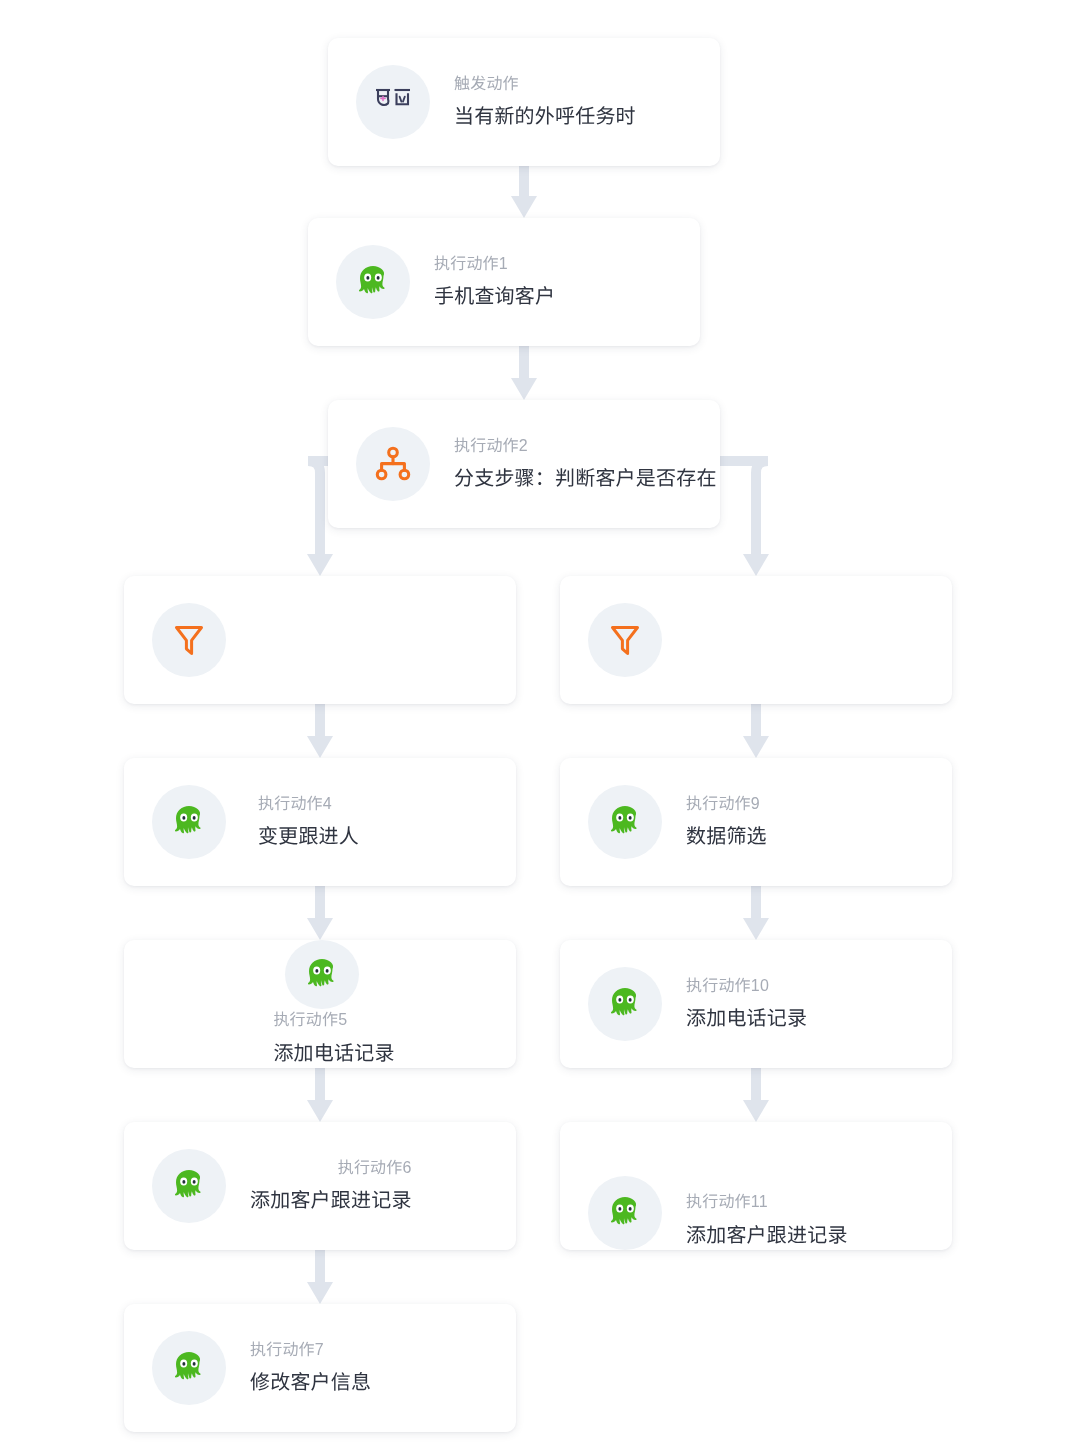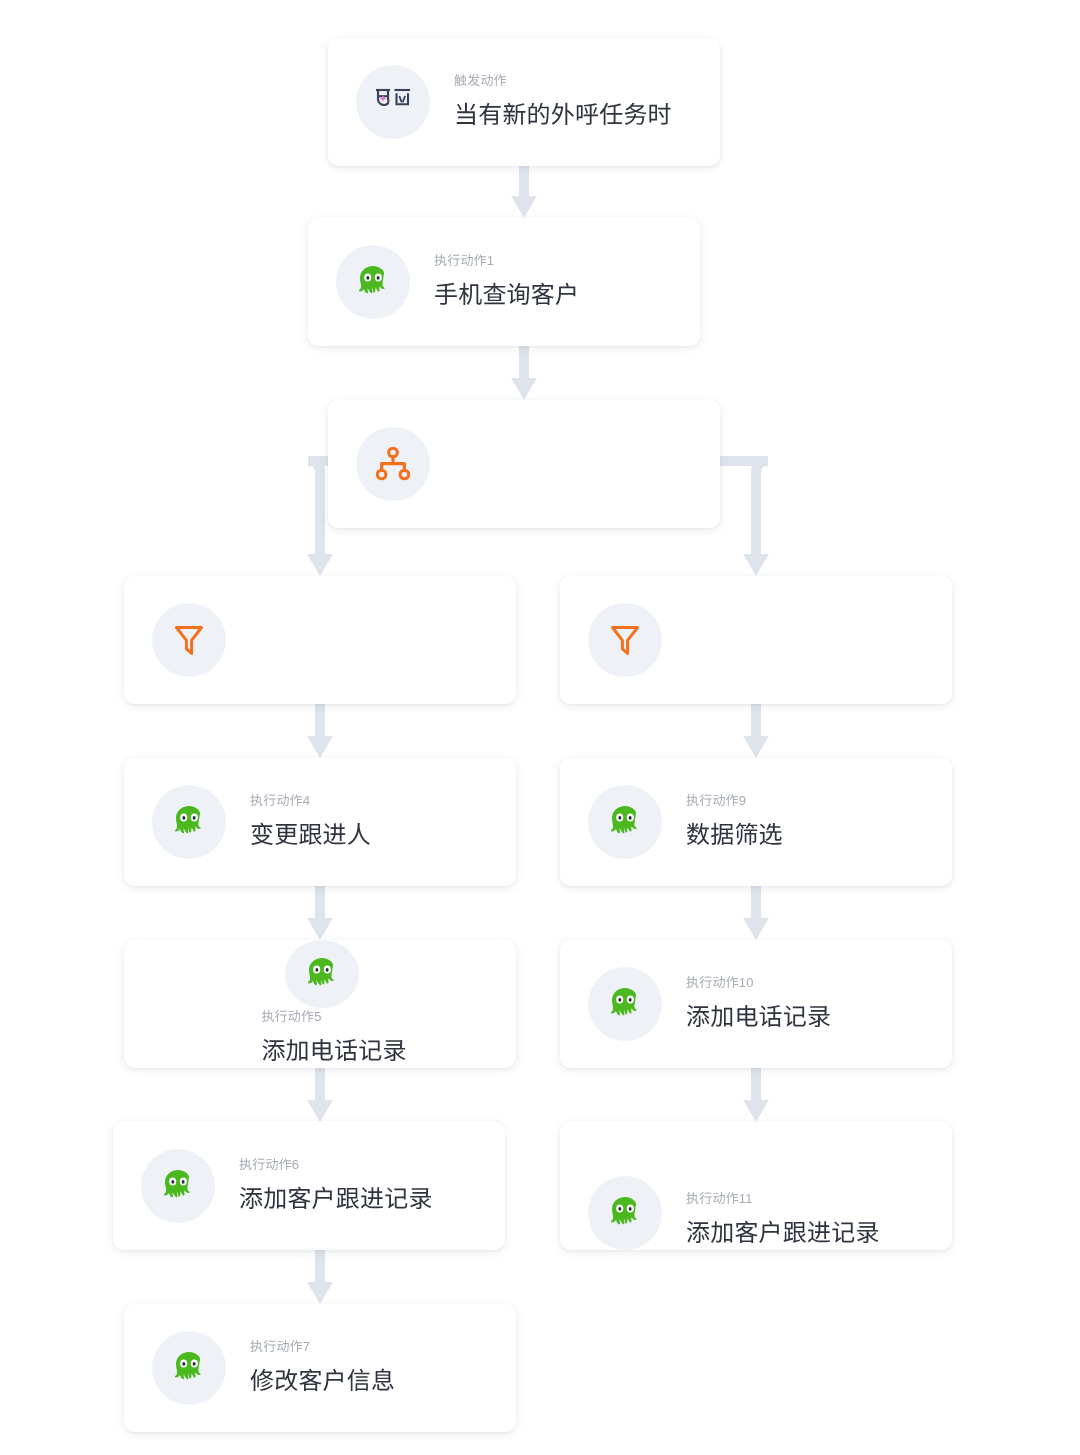--- a/index.html
+++ b/index.html
@@ -45,28 +45,28 @@
     justify-content: center;
     margin-right: 24px;
   }
   .card-text {
     display: flex;
     flex-direction: column;
     justify-content: center;
     padding-bottom: 2px;
   }
   .card-kicker {
-    font-size: 13px;
+    font-size: 16px;
     color: #a6abb5;
     line-height: 1.35;
     margin-bottom: 9px;
     letter-spacing: 0.2px;
   }
   .card-title {
-    font-size: 24px;
+    font-size: 20px;
     color: #2f3440;
     line-height: 1.3;
     letter-spacing: 0.2px;
   }
 
   
   .conn {
     position: absolute;
     pointer-events: none;
   }
@@ -190,29 +190,33 @@
           <svg width="40" height="40" viewBox="0 0 40 40">
             <g fill="none" stroke="#f4701d" stroke-width="3.1" stroke-linecap="round" stroke-linejoin="round">
               <circle cx="20" cy="8.5" r="4.3"></circle>
               <circle cx="8.6" cy="30.5" r="4.3"></circle>
               <circle cx="31.4" cy="30.5" r="4.3"></circle>
               <path d="M20 12.8 V19.6"></path>
               <path d="M8.6 26.2 V19.6 H31.4 V26.2"></path>
             </g>
           </svg>
         </div>
+        <div class="card-text">
+          <div class="card-kicker">执行动作2</div>
+          <div class="card-title">分支步骤：判断客户是否存在</div>
+        </div>
       </div>
       <div class="card" style="left: 124px; top: 576px;">
         <div class="card-icon">
           <svg width="40" height="40" viewBox="0 0 40 40">
             <path fill="none" stroke="#f4701d" stroke-width="3" stroke-linejoin="round" stroke-linecap="round" d="M7.5 7.5 H32.5 L22.6 20.4 V33.5 L17.4 28.8 V20.4 Z"></path>
           </svg>
         </div>
       </div>
-      <div class="card" style="left: 124px; top: 758px;">
+      <div class="card" style="left: 124px; top: 758px; gap: 8px;">
         <div class="card-icon">
           <svg width="40" height="40" viewBox="0 0 40 40">
             <path fill="#4cb820" d="M20 4c-7.2 0-13 5.2-13 12.2 0 3.3 1.1 5.6 1.1 8.3 0 1.6-.7 2.5-1.7 3.3-.7.6-.6 1.6.4 1.6 1.9 0 3.3-1 4.2-2.5.5 1.9 1.4 3.3 2.6 4.2.8.6 1.7-.1 1.4-1-.4-1.3-.5-2.6-.2-4 .6 2.1 1.7 3.8 3.1 4.9.8.6 1.8-.1 1.5-1-.5-1.6-.6-3.2-.4-4.7.2 1.5.6 3.1 1.4 4.6.5.9 1.8.6 1.8-.4 0-1.5.2-3 .7-4.3.3 1.5.9 2.9 1.9 4 .7.8 1.9.1 1.7-.9-.3-1.4-.3-2.8 0-4.1.8 1.6 2.2 2.7 4.1 2.9 1 .1 1.4-.9.6-1.5-1.1-.9-1.8-1.8-1.8-3.4 0-2.6 1.1-5 1.1-8.3C33 9.2 27.2 4 20 4z"></path>
             <ellipse cx="14.7" cy="15.6" rx="3.5" ry="4" fill="#ffffff"></ellipse>
             <ellipse cx="25.3" cy="15.6" rx="3.5" ry="4" fill="#ffffff"></ellipse>
             <ellipse cx="14.9" cy="15.9" rx="1.5" ry="1.8" fill="#22313a"></ellipse>
             <ellipse cx="25.1" cy="15.9" rx="1.5" ry="1.8" fill="#22313a"></ellipse>
           </svg>
         </div>
         <div class="card-text">
@@ -228,21 +232,21 @@
             <ellipse cx="25.3" cy="15.6" rx="3.5" ry="4" fill="#ffffff"></ellipse>
             <ellipse cx="14.9" cy="15.9" rx="1.5" ry="1.8" fill="#22313a"></ellipse>
             <ellipse cx="25.1" cy="15.9" rx="1.5" ry="1.8" fill="#22313a"></ellipse>
           </svg>
         </div>
         <div class="card-text">
           <div class="card-kicker">执行动作5</div>
           <div class="card-title">添加电话记录</div>
         </div>
       </div>
-      <div class="card" style="left: 113px; top: 1122px;">
+      <div class="card" style="left: 124px; top: 1122px; text-align: right;">
         <div class="card-icon">
           <svg width="40" height="40" viewBox="0 0 40 40">
             <path fill="#4cb820" d="M20 4c-7.2 0-13 5.2-13 12.2 0 3.3 1.1 5.6 1.1 8.3 0 1.6-.7 2.5-1.7 3.3-.7.6-.6 1.6.4 1.6 1.9 0 3.3-1 4.2-2.5.5 1.9 1.4 3.3 2.6 4.2.8.6 1.7-.1 1.4-1-.4-1.3-.5-2.6-.2-4 .6 2.1 1.7 3.8 3.1 4.9.8.6 1.8-.1 1.5-1-.5-1.6-.6-3.2-.4-4.7.2 1.5.6 3.1 1.4 4.6.5.9 1.8.6 1.8-.4 0-1.5.2-3 .7-4.3.3 1.5.9 2.9 1.9 4 .7.8 1.9.1 1.7-.9-.3-1.4-.3-2.8 0-4.1.8 1.6 2.2 2.7 4.1 2.9 1 .1 1.4-.9.6-1.5-1.1-.9-1.8-1.8-1.8-3.4 0-2.6 1.1-5 1.1-8.3C33 9.2 27.2 4 20 4z"></path>
             <ellipse cx="14.7" cy="15.6" rx="3.5" ry="4" fill="#ffffff"></ellipse>
             <ellipse cx="25.3" cy="15.6" rx="3.5" ry="4" fill="#ffffff"></ellipse>
             <ellipse cx="14.9" cy="15.9" rx="1.5" ry="1.8" fill="#22313a"></ellipse>
             <ellipse cx="25.1" cy="15.9" rx="1.5" ry="1.8" fill="#22313a"></ellipse>
           </svg>
         </div>
         <div class="card-text">

